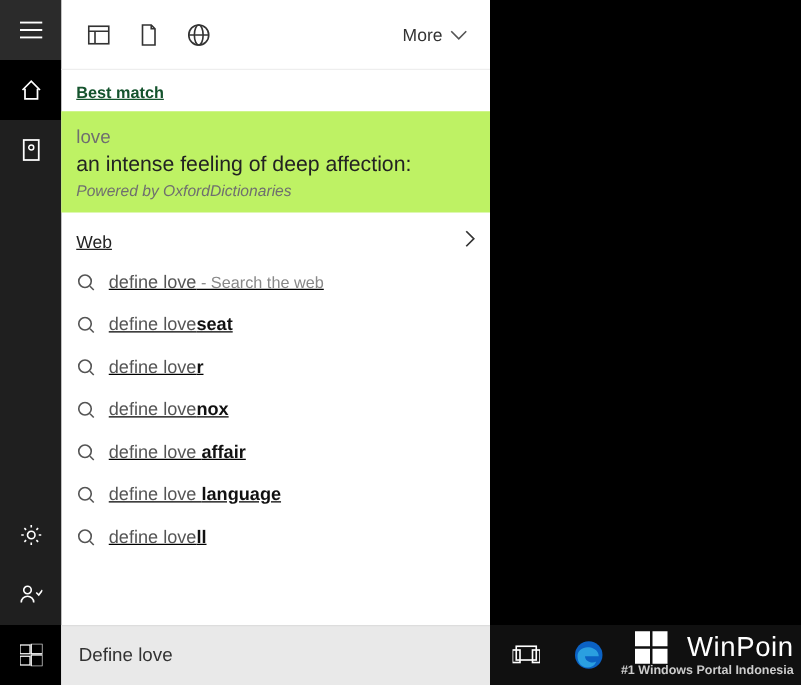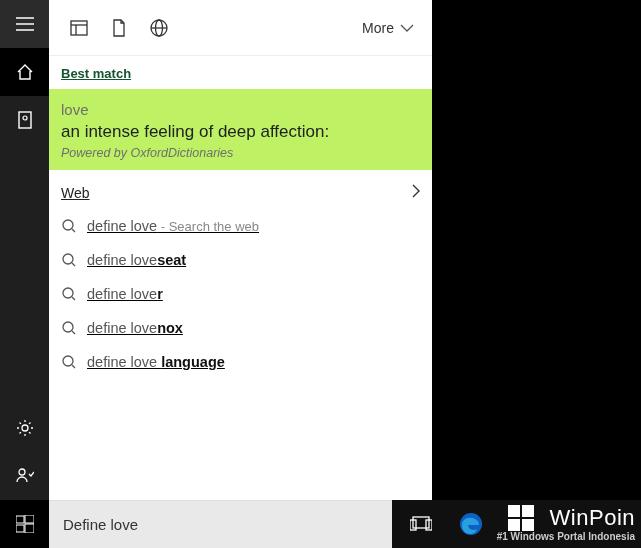--- a/index.html
+++ b/index.html
@@ -4,21 +4,21 @@
 <style>
   * { box-sizing: border-box; margin: 0; padding: 0; font-family: "Segoe UI", sans-serif; }
   body { width: 641px; height: 548px; background: #000; overflow: hidden; position: relative; }
   .sidebar { position: absolute; left: 0; top: 0; width: 49px; height: 548px; background: #1f1f1f; display: flex; flex-direction: column; }
   .sidebar .top { display: flex; flex-direction: column; }
   .sidebar .spacer { flex: 1; }
   .sidebar-item { width: 49px; height: 48px; display: flex; align-items: center; justify-content: center; color: #fff; cursor: pointer; }
   .sidebar-item.hamburger { background: #2b2b2b; }
   .sidebar-item.home { background: #000; }
   .sidebar-item svg { stroke: #fff; fill: none; }
-  .panel { position: absolute; left: 49px; top: 0; width: 383px; height: 548px; background: #fff; display: flex; flex-direction: column; }
+  .panel { position: absolute; left: 49px; top: 0; width: 343px; height: 548px; background: #fff; display: flex; flex-direction: column; }
   .toolbar { height: 56px; display: flex; align-items: center; padding: 0 10px; border-bottom: 1px solid #eee; }
   .tb-icon { width: 40px; height: 40px; display: flex; align-items: center; justify-content: center; cursor: pointer; }
   .tb-icon svg { stroke: #333; fill: none; }
   .tb-spacer { flex: 1; }
   .more { display: flex; align-items: center; gap: 6px; padding: 0 8px; cursor: pointer; color: #333; font-size: 14px; }
   .section-header { padding: 10px 12px 8px; font-size: 13px; }
   .section-header.best { font-weight: 600; color: #14532d; text-decoration: underline; }
   .best-match { background: #bef264; padding: 12px 12px 10px; }
   .best-match .word { color: #6f6f6f; font-size: 15px; }
   .best-match .def { color: #222; font-size: 17px; margin-top: 4px; }
@@ -175,21 +175,39 @@
         </span>
       <span class="txt"><span class="base">define love</span><span class="bold">nox</span><span class="hint"></span></span>
     </div>
     <div class="sug">
       <span class="si">
           <svg width="14" height="14" viewBox="0 0 14 14">
             <circle cx="6" cy="6" r="5" stroke-width="1.3"></circle>
             <line x1="10" y1="10" x2="13" y2="13" stroke-width="1.3"></line>
           </svg>
         </span>
+      <span class="txt"><span class="base">define love </span><span class="bold">affair</span><span class="hint"></span></span>
+    </div>
+    <div class="sug">
+      <span class="si">
+          <svg width="14" height="14" viewBox="0 0 14 14">
+            <circle cx="6" cy="6" r="5" stroke-width="1.3"></circle>
+            <line x1="10" y1="10" x2="13" y2="13" stroke-width="1.3"></line>
+          </svg>
+        </span>
       <span class="txt"><span class="base">define love </span><span class="bold">language</span><span class="hint"></span></span>
+    </div>
+    <div class="sug">
+      <span class="si">
+          <svg width="14" height="14" viewBox="0 0 14 14">
+            <circle cx="6" cy="6" r="5" stroke-width="1.3"></circle>
+            <line x1="10" y1="10" x2="13" y2="13" stroke-width="1.3"></line>
+          </svg>
+        </span>
+      <span class="txt"><span class="base">define love</span><span class="bold">ll</span><span class="hint"></span></span>
     </div>
   </div>
 
   <div class="search-box">
     <span>Define love</span>
   </div>
 </div>
 
 <div class="taskbar">
   <div class="task-item">

